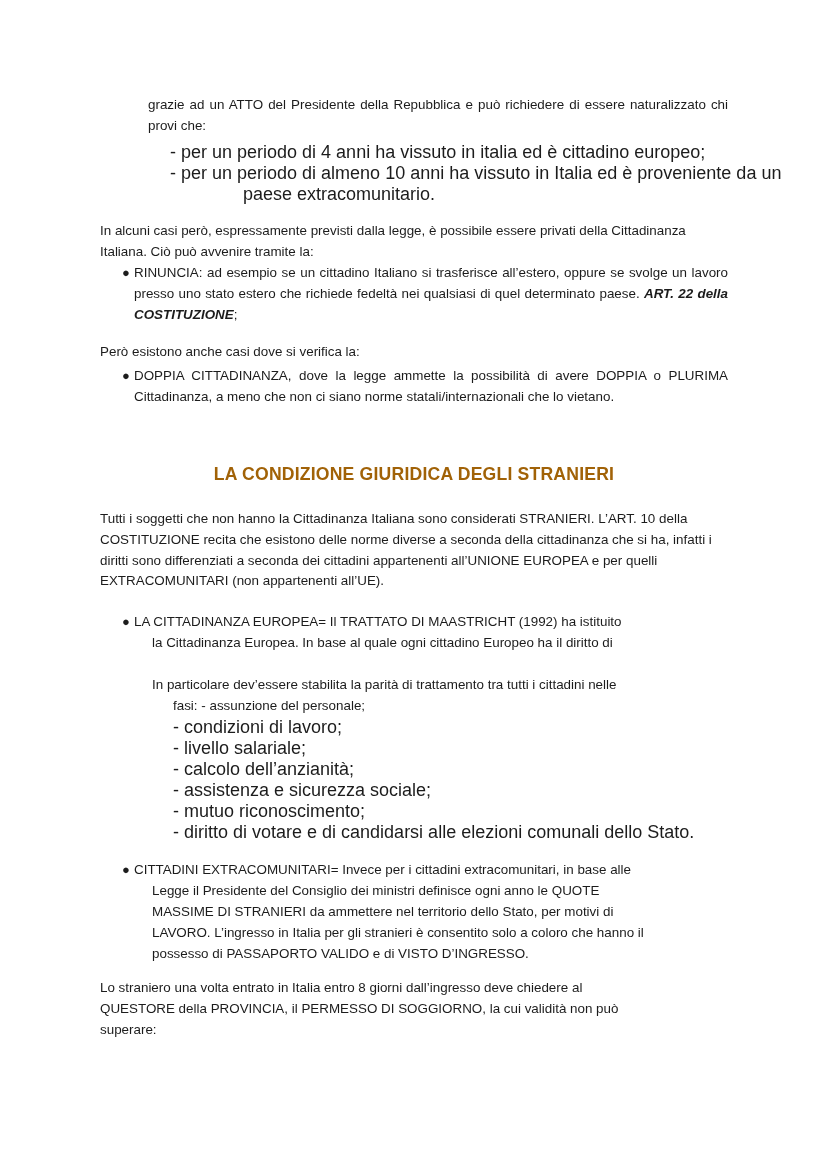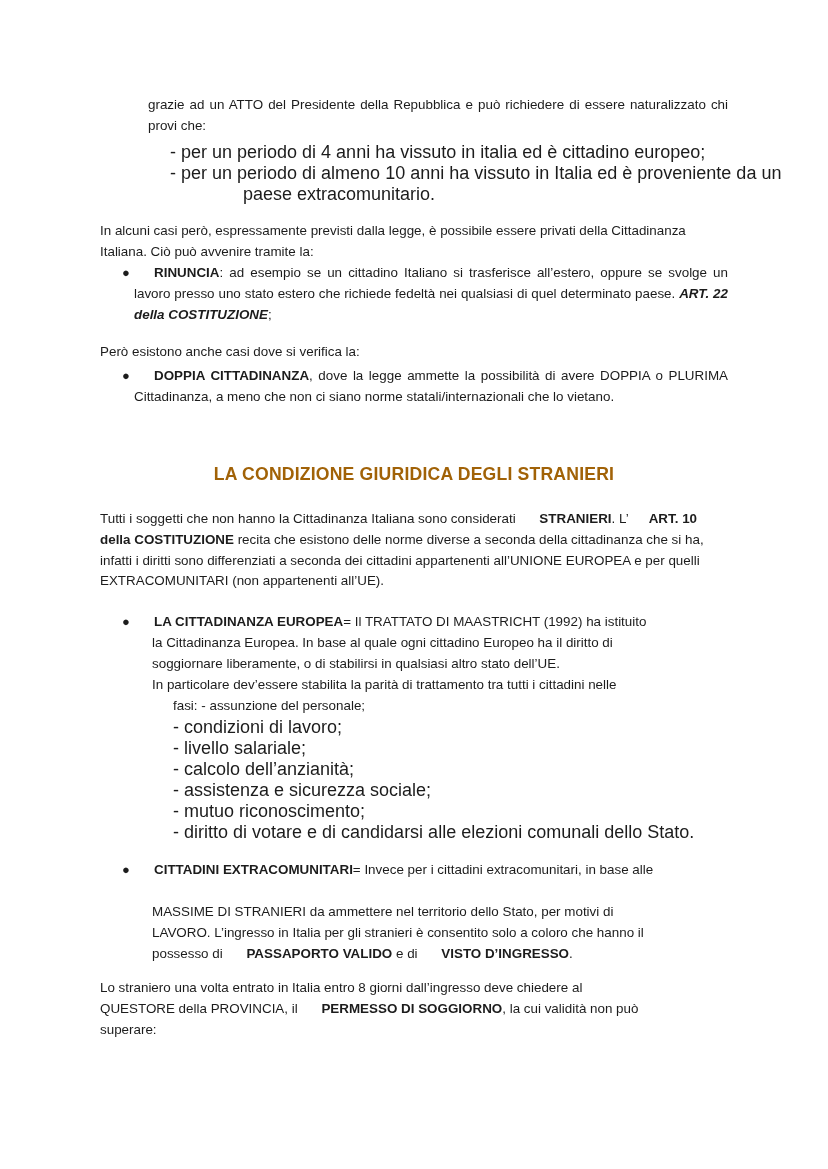--- a/index.html
+++ b/index.html
@@ -27,21 +27,21 @@
   
   .block {
     position: absolute;
     font-size: 13.4px;
     line-height: 20.8px;
     color: #1c1c1c;
   }
   .justify { text-align: justify; text-justify: inter-word; }
   .left    { text-align: left; }
 
-  b, .b { font-weight: bold; margin-left: 20px; }
+  b, .b { font-weight: normal; }
   .bi { font-weight: bold; font-style: italic; }
 
   
   .bullet-row {
     position: absolute;
     display: flex;
     align-items: flex-start;
     font-size: 13.4px;
     line-height: 20.8px;
   }
@@ -107,38 +107,38 @@
 
   <div class="block left" style="left:100px; top:509px; width:628px;"><span>Tutti i soggetti che non hanno la Cittadinanza Italiana sono considerati </span><b>STRANIERI</b><span>. L’</span><b>ART. 10 della COSTITUZIONE</b><span> recita che esistono delle norme diverse a seconda della cittadinanza che si ha, infatti i diritti sono differenziati a seconda dei cittadini appartenenti all’UNIONE EUROPEA e per quelli EXTRACOMUNITARI (non appartenenti all’UE).</span></div>
 
   <div class="bullet-row" style="left:122px; top:612px; width:610px;">
     <span class="bullet-dot">●</span>
     <span class="bullet-body left"><b>LA CITTADINANZA EUROPEA</b><span>= Il TRATTATO DI MAASTRICHT (1992) ha istituito</span></span>
   </div>
 
   <div class="block left" style="left:152px; top:633px; width:576px;">la Cittadinanza Europea. In base al quale ogni cittadino Europeo ha il diritto di</div>
 
-  <div class="block left" style="left:152px; top:654px; width:576px;">soggiornare liberamente, o di stabilirsi in qualsiasi altro stato dell’UE.</div>
 
   <div class="block left" style="left:152px; top:675px; width:576px;">In particolare dev’essere stabilita la parità di trattamento tra tutti i cittadini nelle</div>
 
   <div class="block left" style="left:173px; top:696px; width:556px;">fasi: - assunzione del personale;</div>
 
   <div class="dash-item" style="left:173px; top:717px;">- condizioni di lavoro;</div>
   <div class="dash-item" style="left:173px; top:738px;">- livello salariale;</div>
   <div class="dash-item" style="left:173px; top:759px;">- calcolo dell’anzianità;</div>
   <div class="dash-item" style="left:173px; top:780px;">- assistenza e sicurezza sociale;</div>
   <div class="dash-item" style="left:173px; top:801px;text-align:center;">- mutuo riconoscimento;</div>
   <div class="dash-item" style="left:173px; top:822px;">- diritto di votare e di candidarsi alle elezioni comunali dello Stato.</div>
 
   <div class="bullet-row" style="left:122px; top:860px; width:610px;">
     <span class="bullet-dot">●</span>
     <span class="bullet-body left"><b>CITTADINI EXTRACOMUNITARI</b><span>= Invece per i cittadini extracomunitari, in base alle</span></span>
   </div>
 
+  <div class="block left" style="left:152px; top:881px; width:576px;">Legge il Presidente del Consiglio dei ministri definisce ogni anno le QUOTE</div>
 
   <div class="block left" style="left:152px; top:902px; width:576px;">MASSIME DI STRANIERI da ammettere nel territorio dello Stato, per motivi di</div>
 
   <div class="block left" style="left:152px; top:923px; width:576px;">LAVORO. L’ingresso in Italia per gli stranieri è consentito solo a coloro che hanno il</div>
 
   <div class="block left" style="left:152px; top:944px; width:576px;"><span>possesso di </span><b>PASSAPORTO VALIDO</b><span> e di </span><b>VISTO D’INGRESSO</b><span>.</span></div>
 
   <div class="block left" style="left:100px; top:978px; width:628px;">Lo straniero una volta entrato in Italia entro 8 giorni dall’ingresso deve chiedere al</div>
 
   <div class="block left" style="left:100px; top:999px; width:628px;"><span>QUESTORE della PROVINCIA, il </span><b>PERMESSO DI SOGGIORNO</b><span>, la cui validità non può</span></div>

